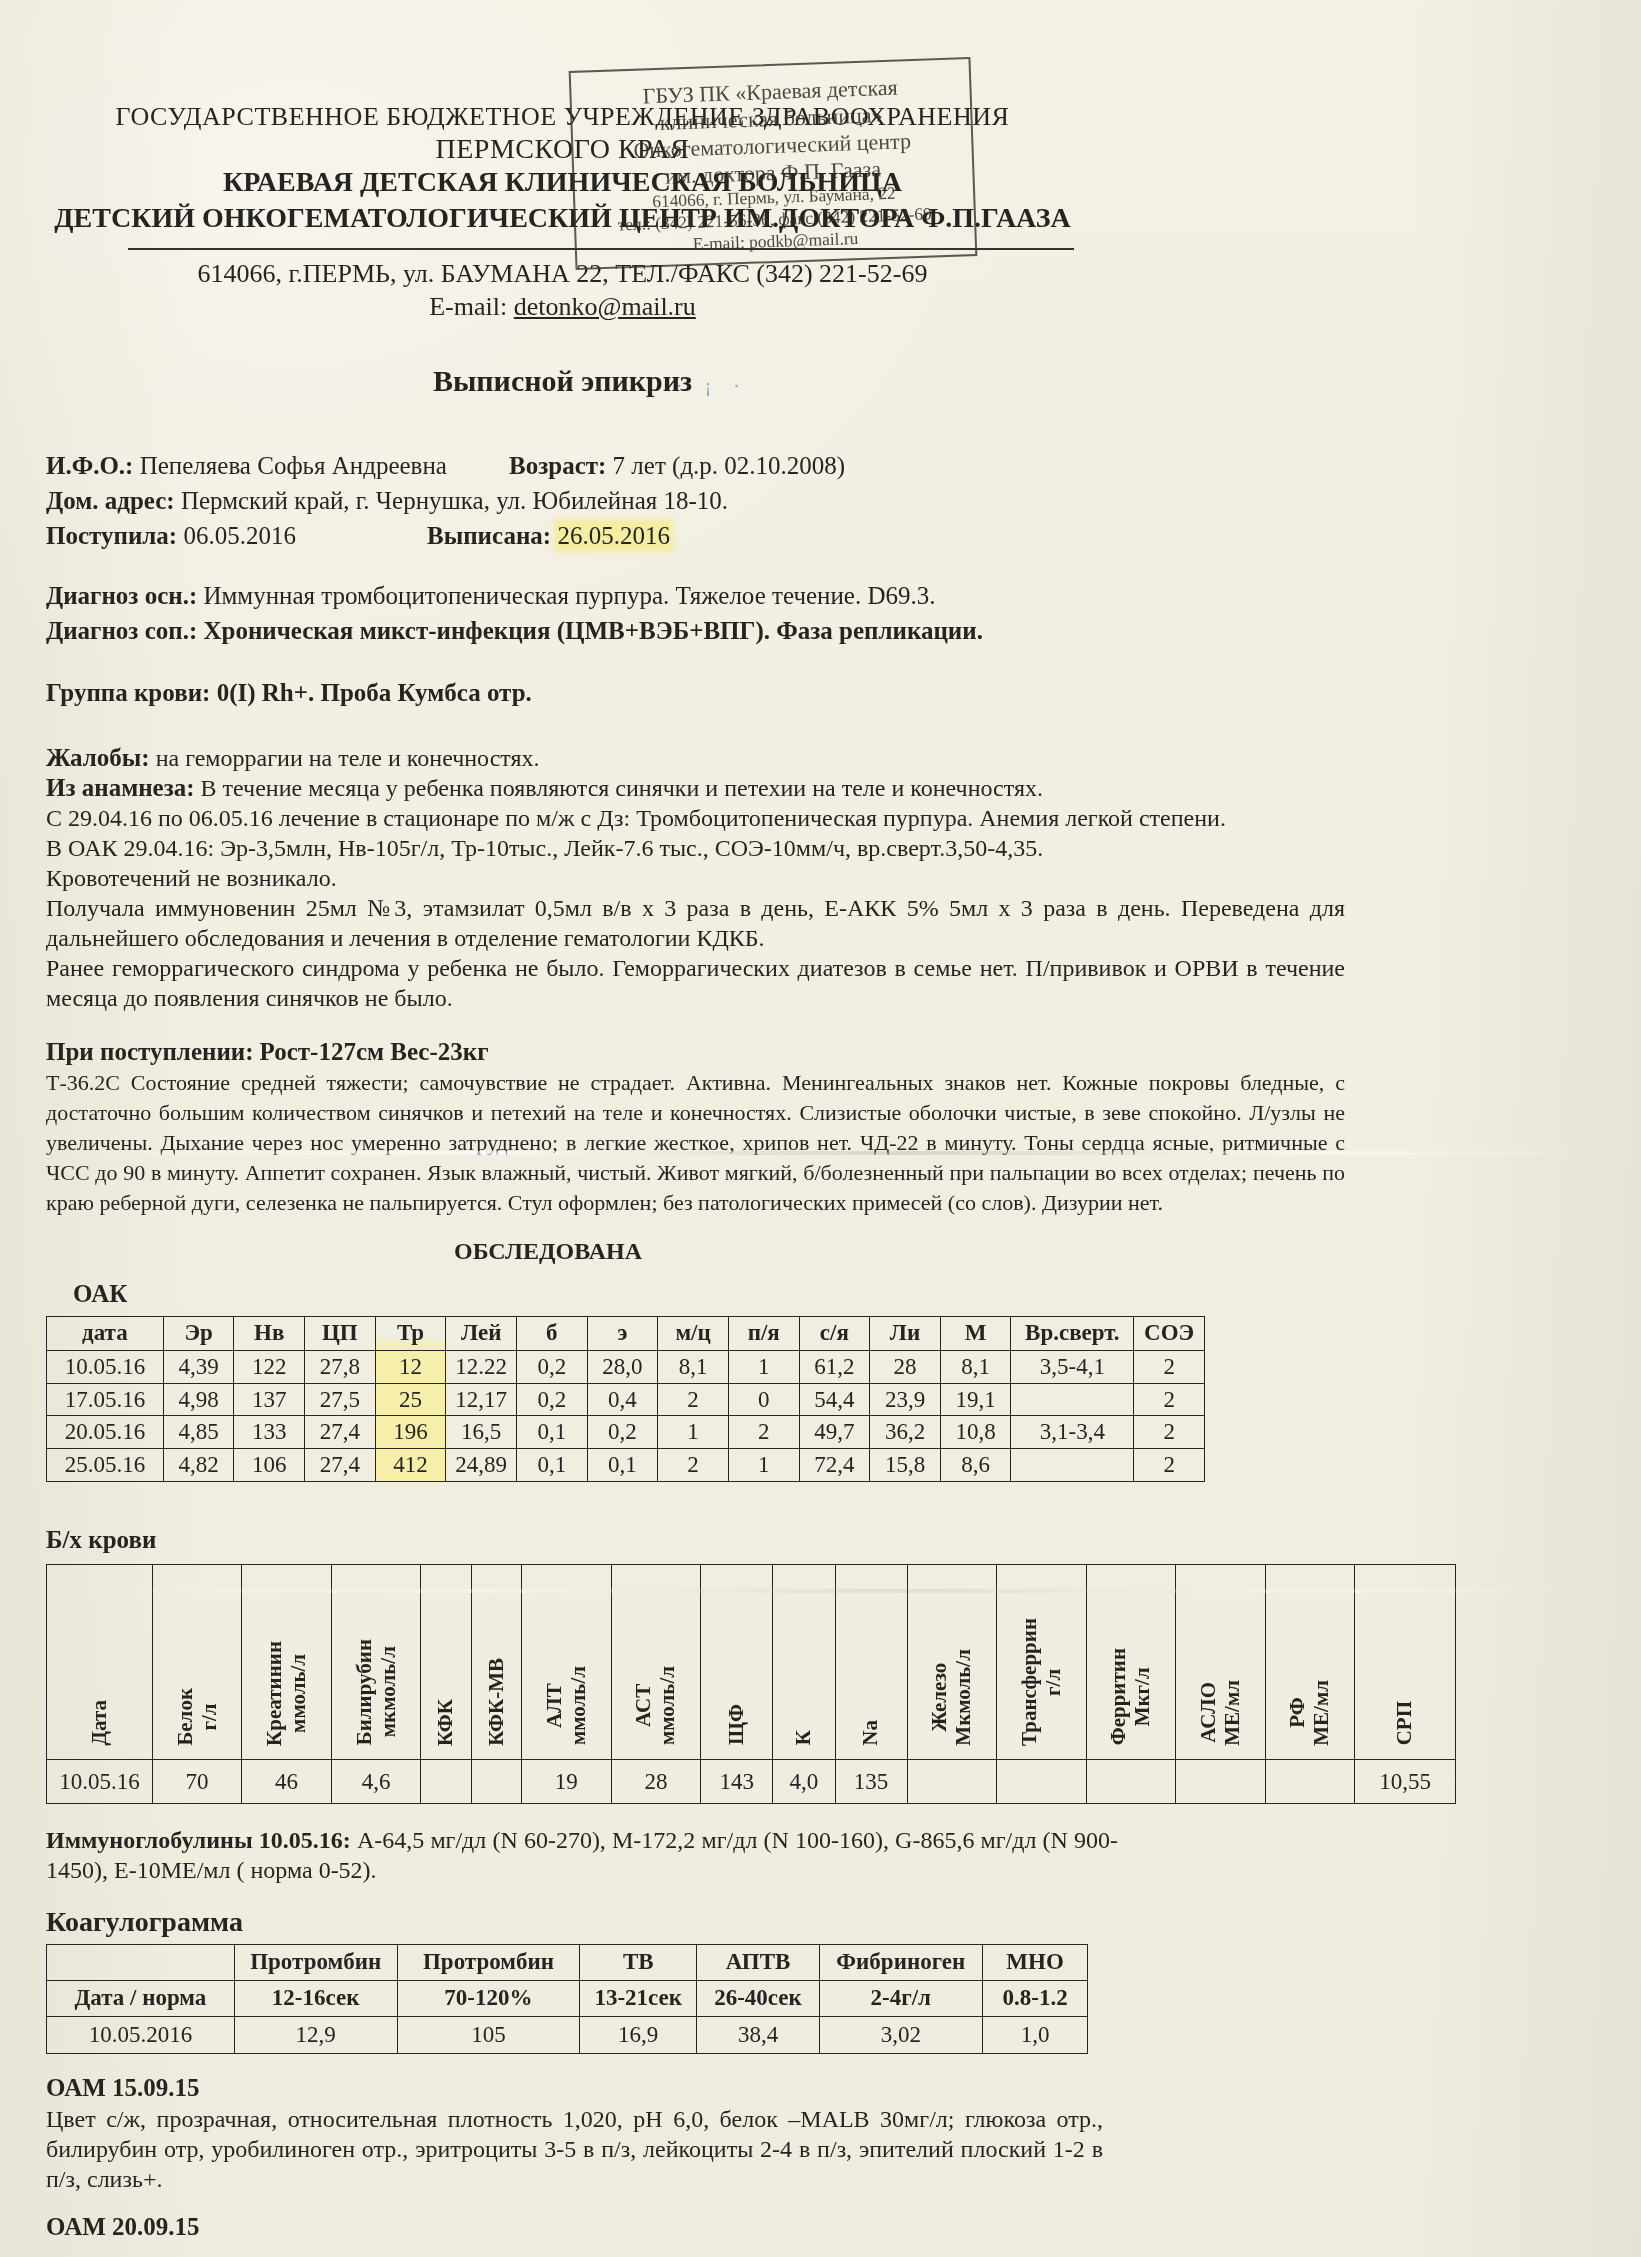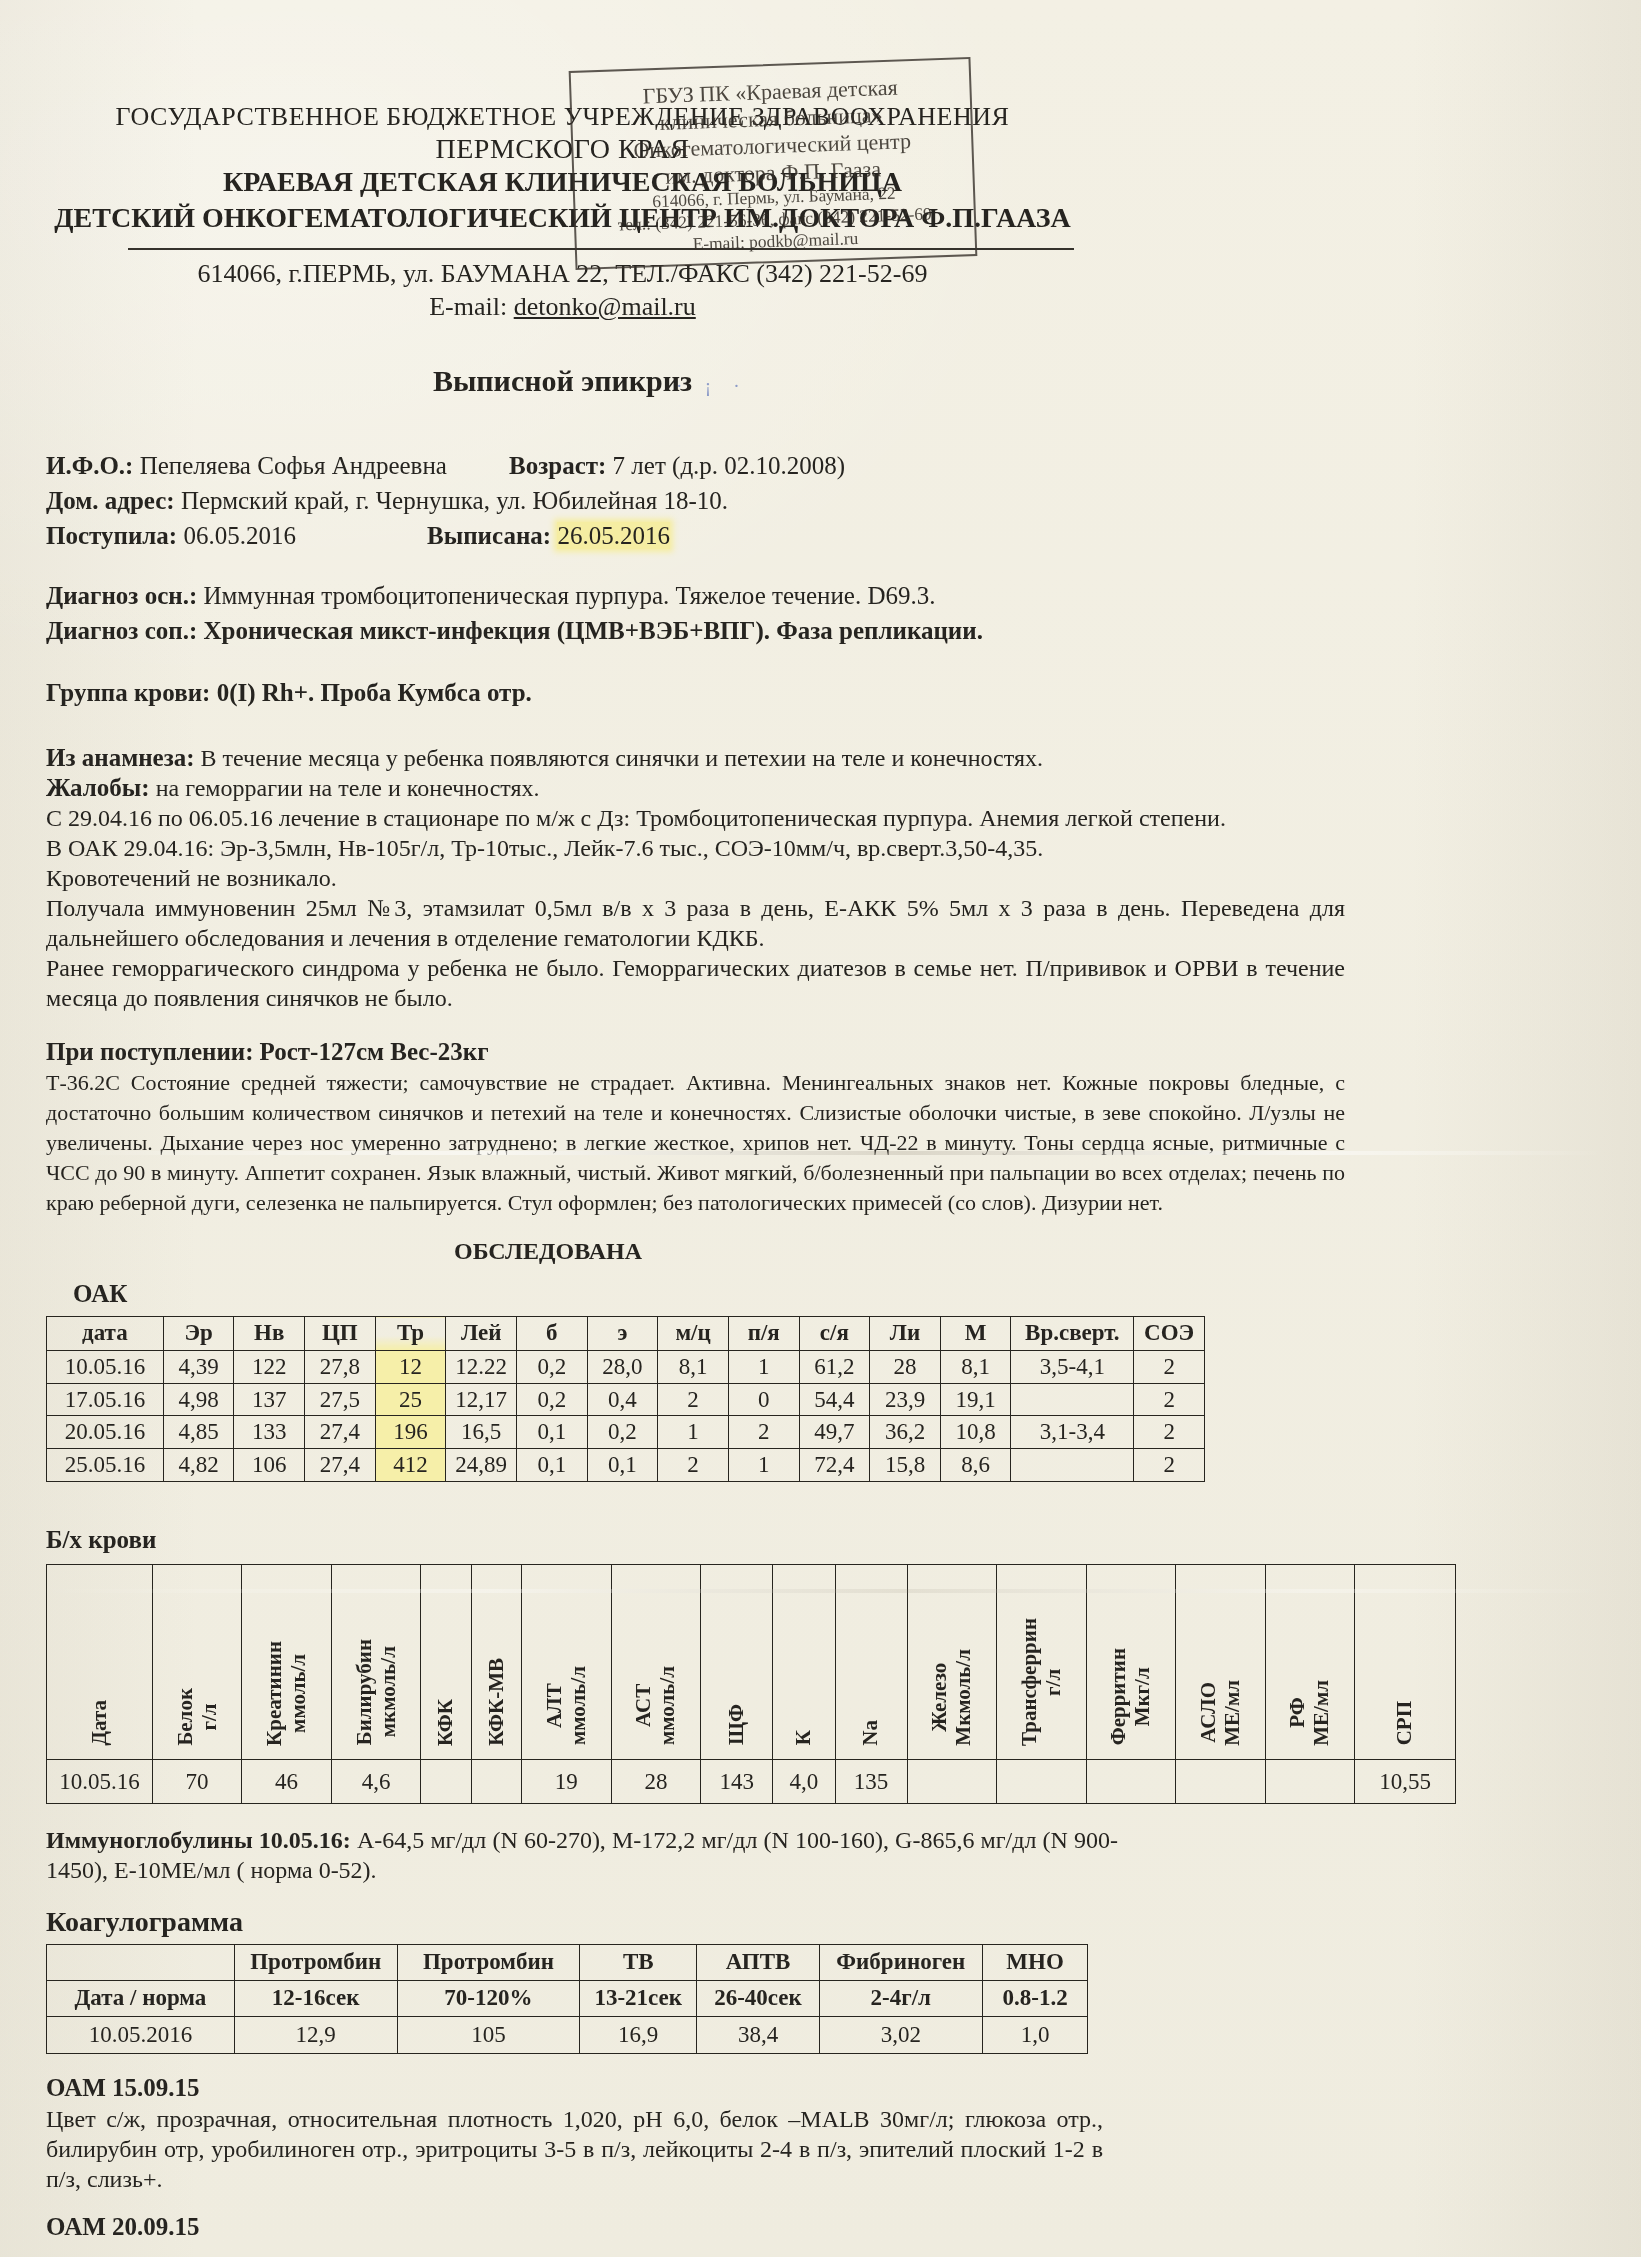--- a/index.html
+++ b/index.html
@@ -139,22 +139,22 @@
         <span class="b">Хроническая микст-инфекция (ЦМВ+ВЭБ+ВПГ). Фаза репликации.</span>
       </div>
     </div>
 
     <div class="blood sec">
       <span>Группа крови:</span>
       <span>0(I) Rh+. Проба Кумбса отр.</span>
     </div>
 
     <div class="anam">
+      <div><span class="b" style="font-size:25px;">Жалобы:</span> <span>на геморрагии на теле и конечностях.</span></div>
       <div><span class="b" style="font-size:25px;">Из анамнеза:</span> <span>В течение месяца у ребенка появляются синячки и петехии на теле и конечностях.</span></div>
-      <div><span class="b" style="font-size:25px;">Жалобы:</span> <span>на геморрагии на теле и конечностях.</span></div>
       <div>С 29.04.16 по 06.05.16 лечение в стационаре по м/ж с Дз: Тромбоцитопеническая пурпура. Анемия легкой степени.</div>
       <div>В ОАК 29.04.16: Эр-3,5млн, Нв-105г/л, Тр-10тыс., Лейк-7.6 тыс., СОЭ-10мм/ч, вр.сверт.3,50-4,35.</div>
       <div>Кровотечений не возникало.</div>
       <div>Получала иммуновенин 25мл №3, этамзилат 0,5мл в/в х 3 раза в день, Е-АКК 5% 5мл х 3 раза в день. Переведена для дальнейшего обследования и лечения в отделение гематологии  КДКБ.</div>
       <div>Ранее геморрагического синдрома у ребенка не было. Геморрагических диатезов в семье нет. П/прививок и ОРВИ в течение месяца до появления синячков не было.</div>
     </div>
 
     <div class="admission">
       <div class="adm-head">
         <span class="b" style="font-size:25px;">При поступлении:</span>

